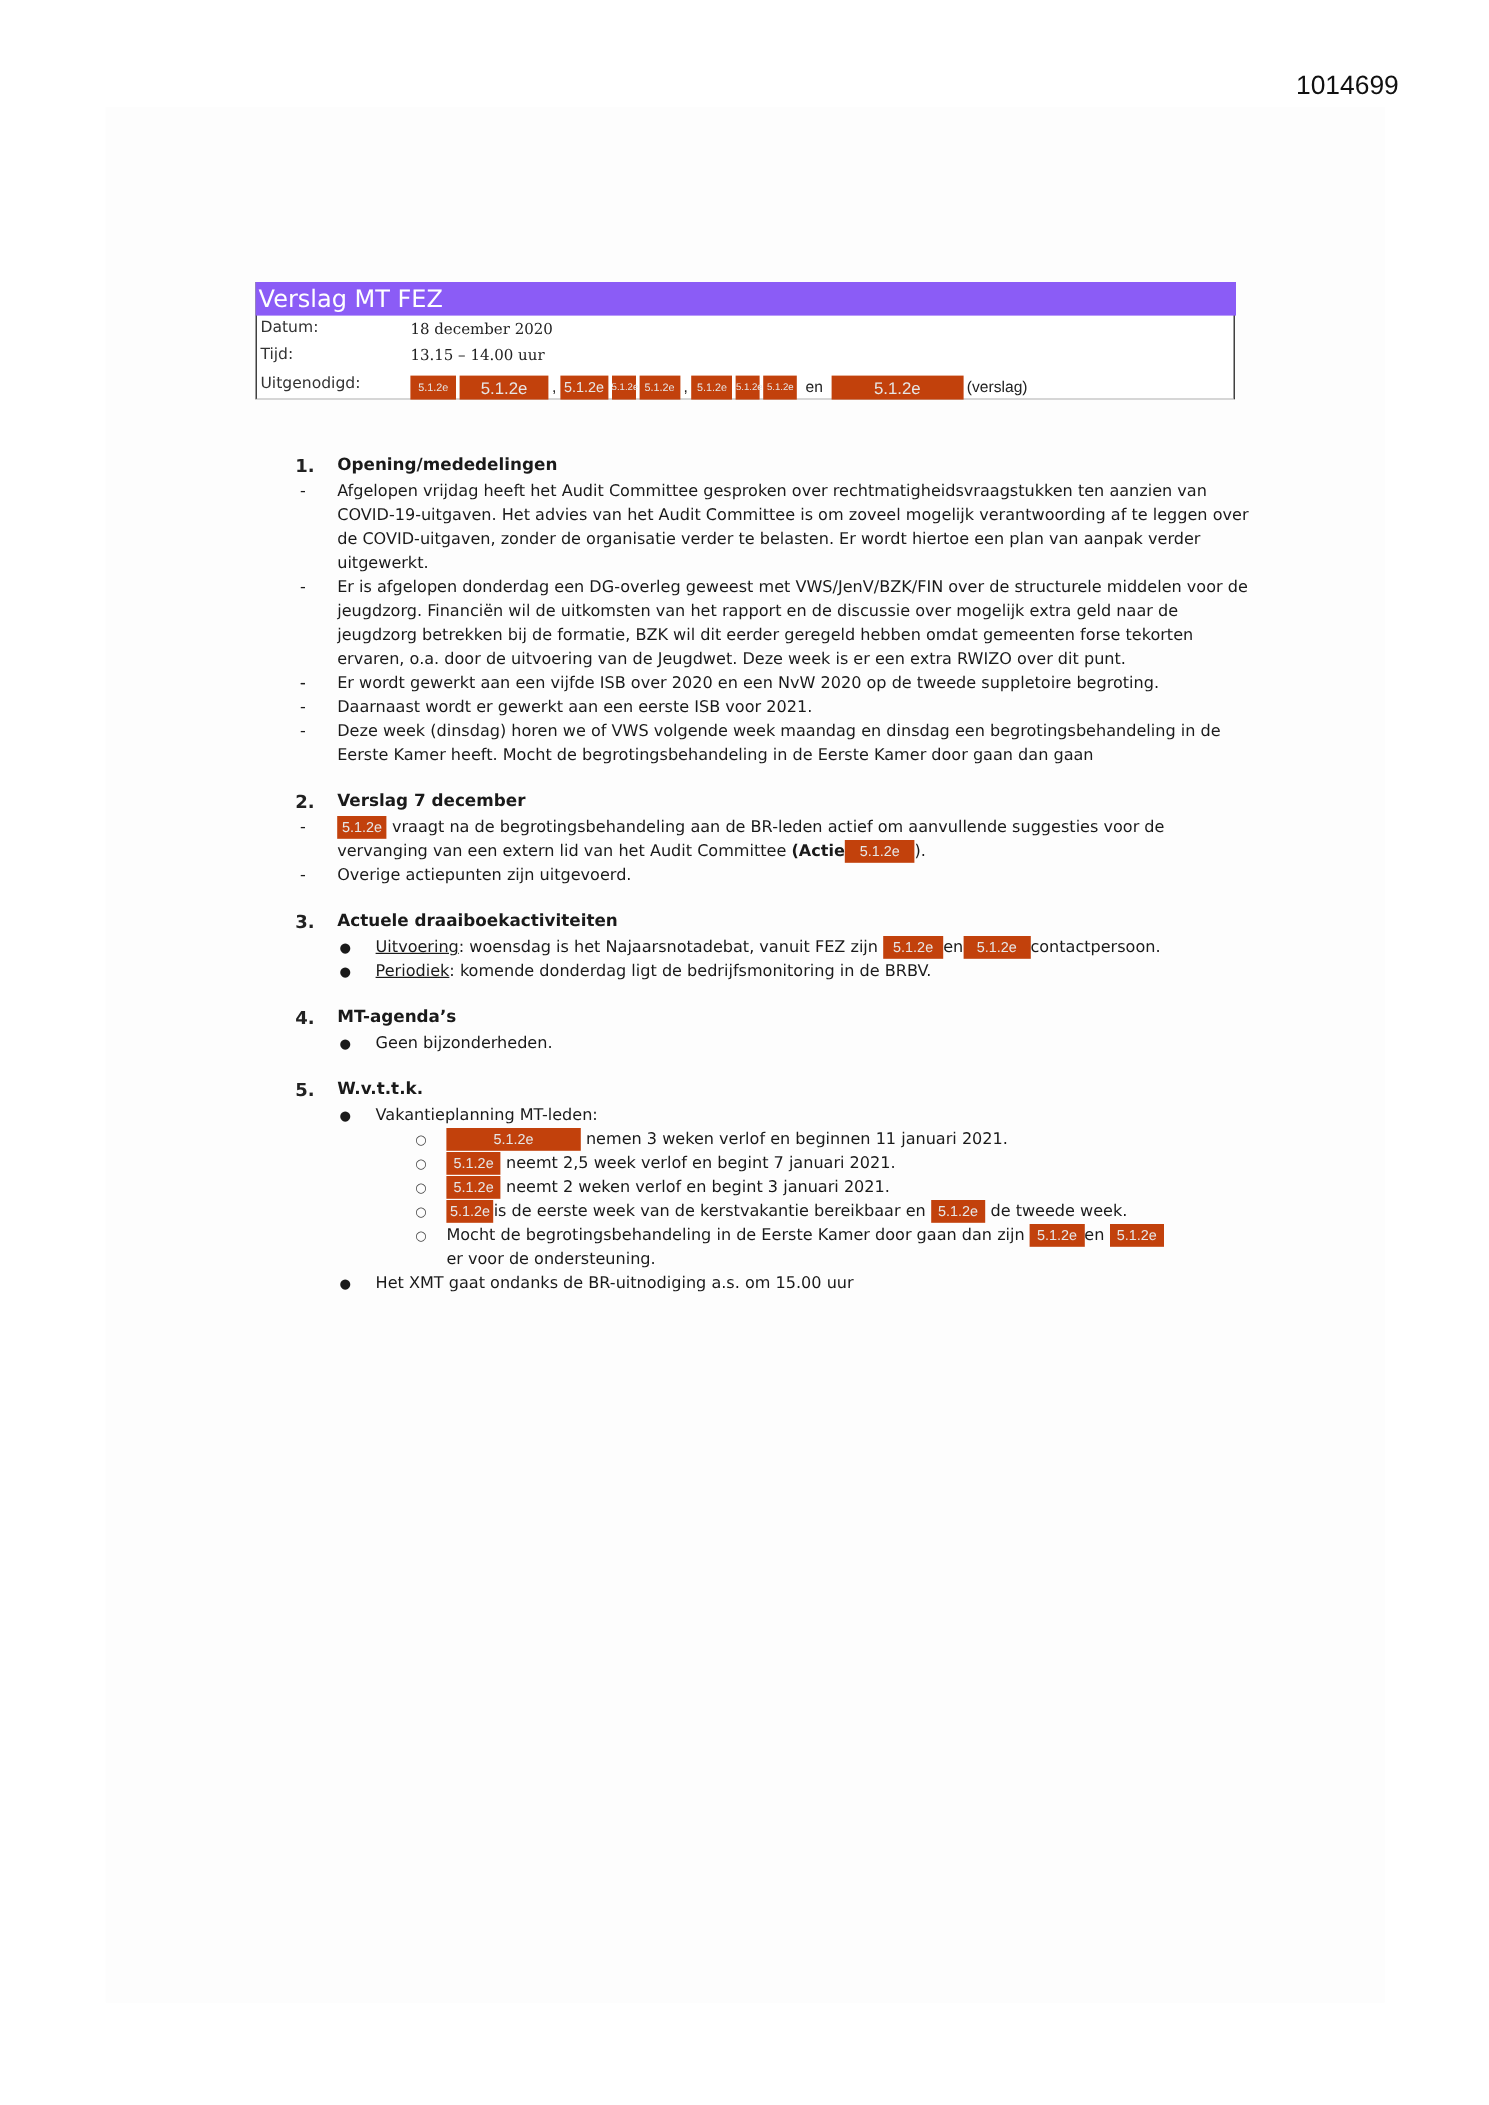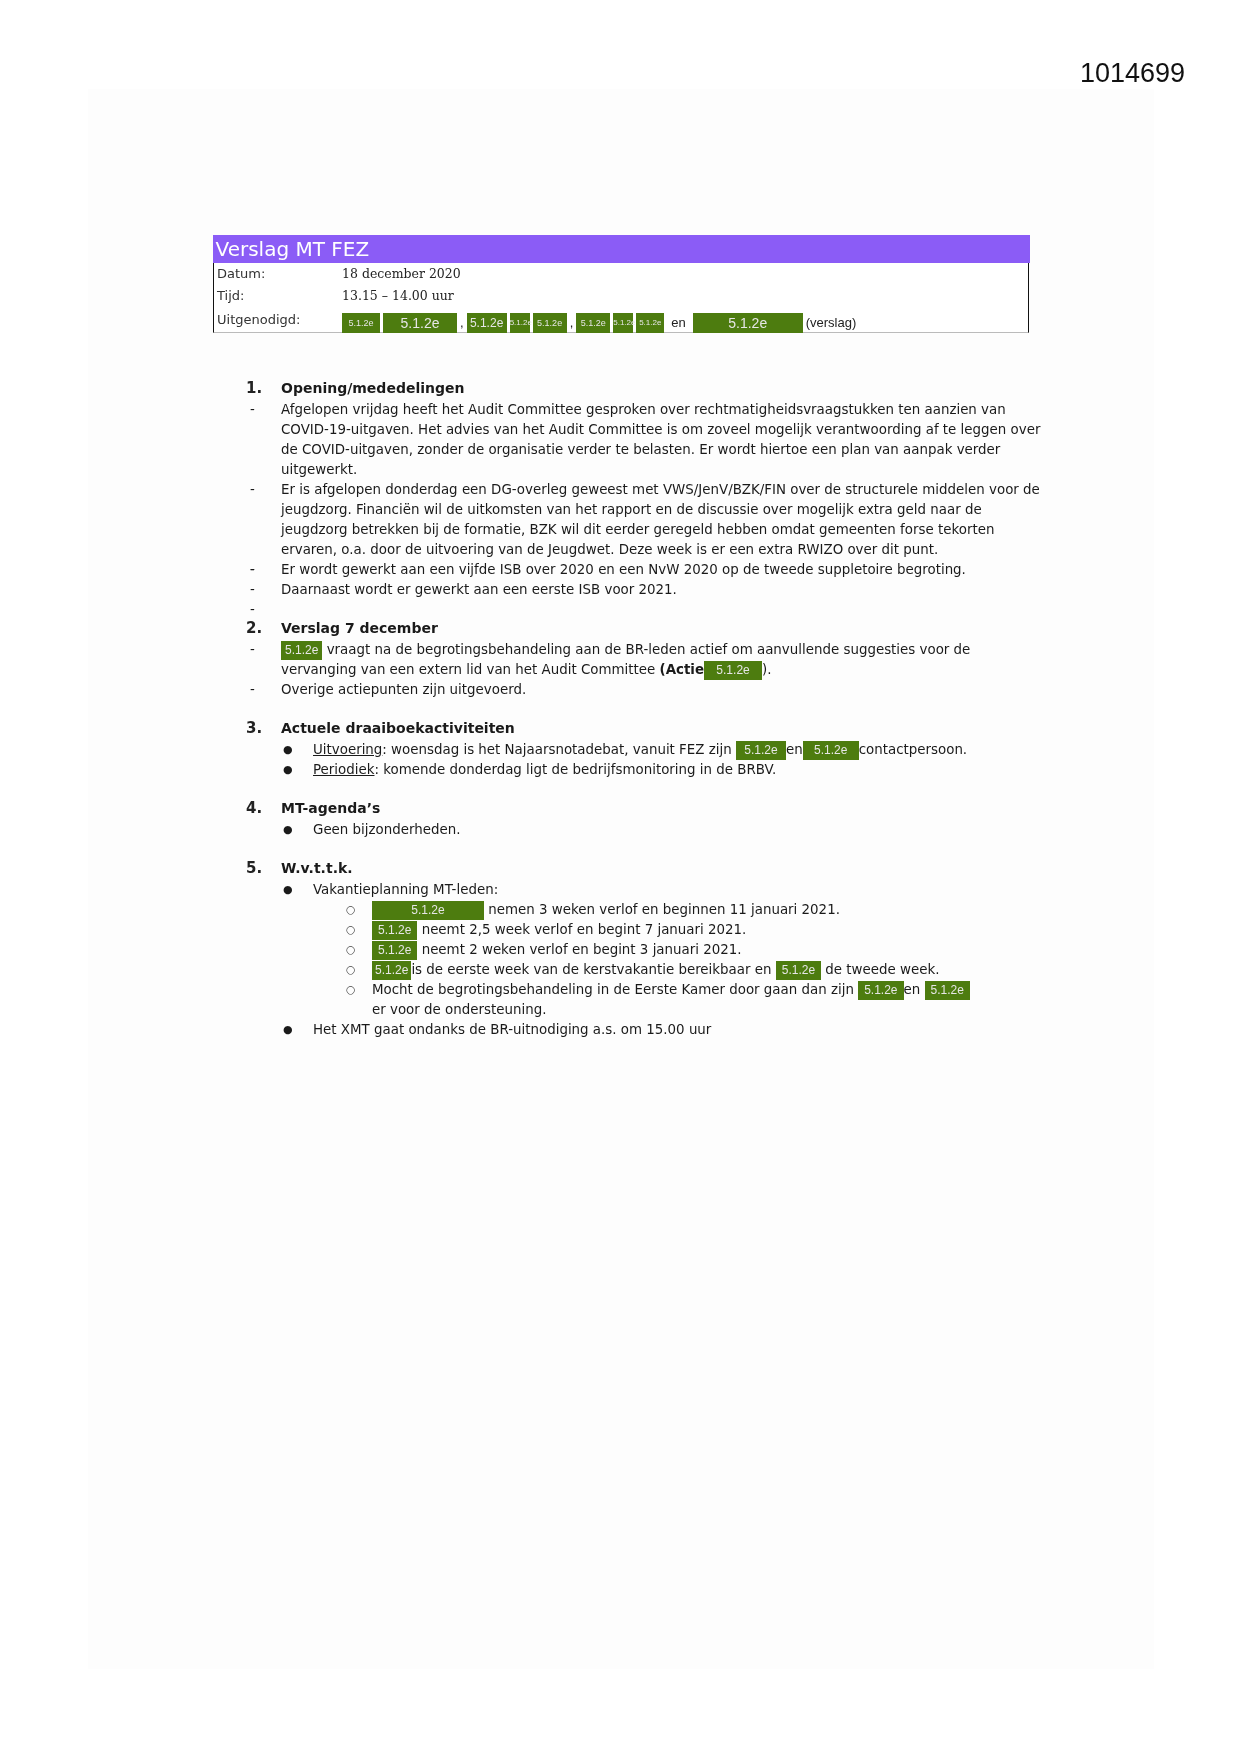--- a/index.html
+++ b/index.html
@@ -6,39 +6,39 @@
   body {
     width: 1241px; height: 1754px; background: #ffffff; position: relative; overflow: hidden;
     font-family: "DejaVu Sans", sans-serif; color: #111;
   }
   .page-panel {
     position: absolute; left: 88px; top: 89px; width: 1066px; height: 1580px;
     background: #fdfdfd;
   }
   .doc-number {
     position: absolute; left: 1080px; top: 58px;
-    font-family: "Liberation Sans", sans-serif; font-size: 27px; color: #111;
+    font-family: "Liberation Sans", sans-serif; font-size: 22px; color: #111;
   }
   .header-box {
     position: absolute; left: 213px; top: 235px; width: 816px; height: 98px;
     border-left: 1.5px solid #111; border-right: 1.5px solid #111; border-bottom: 1.5px solid #bbb;
     box-sizing: border-box; background: #fff;
   }
   .header-title {
     background: #8b5cf6; color: #fff; height: 28px; line-height: 28px;
     font-size: 20px; padding-left: 3px; margin-left: -1.5px; margin-right: -1.5px;
   }
   .meta-row {
     position: relative; height: 22px; line-height: 22px; font-size: 13px; color: #333;
     font-family: "DejaVu Sans", sans-serif;
   }
   .meta-label { position: absolute; left: 3px; }
   .meta-value { position: absolute; left: 128px; font-family: "DejaVu Serif", serif; font-size: 12.5px; color: #222; display: flex; align-items: center; gap: 3px; white-space: nowrap; }
   .redact {
-    display: inline-block; background: #4d7c0f; color: #e6e6e6;
+    display: inline-block; background: #c2410c; color: #e6e6e6;
     font-family: "Liberation Sans", sans-serif; text-align: center;
     height: 20px; line-height: 20px; vertical-align: middle; box-sizing: border-box;
   }
   .r-xs { font-size: 8px; width: 20px; }
   .r-s  { font-size: 9px; width: 38px; }
   .r-l  { font-size: 14px; width: 74px; }
   .r-xl { font-size: 14px; width: 110px; }
   .plain { font-family: "Liberation Sans", sans-serif; font-size: 13px; color: #222; }
 
   .body { position: absolute; left: 246px; top: 378px; width: 800px; font-size: 13.4px; line-height: 20px; color: #1a1a1a; }
@@ -98,21 +98,21 @@
   <div class="section">
     <div class="sec-head">
       <span class="sec-num">1.</span>
       <span class="sec-title">Opening/mededelingen</span>
     </div>
     <div class="dash-item"><span class="dash">-</span><span>Afgelopen vrijdag heeft het Audit Committee gesproken over rechtmatigheidsvraagstukken ten aanzien van COVID-19-uitgaven. Het advies van het Audit Committee is om zoveel mogelijk verantwoording af te leggen over de COVID-uitgaven, zonder de organisatie verder te belasten. Er wordt hiertoe een plan van aanpak verder uitgewerkt.</span></div>
     <div class="dash-item"><span class="dash">-</span><span>Er is afgelopen donderdag een DG-overleg geweest met VWS/JenV/BZK/FIN over de structurele middelen voor de jeugdzorg. Financiën wil de uitkomsten van het rapport en de discussie over mogelijk extra geld naar de jeugdzorg betrekken bij de formatie, BZK wil dit eerder geregeld hebben omdat gemeenten forse tekorten ervaren, o.a. door de uitvoering van de Jeugdwet. Deze week is er een extra RWIZO over dit punt.</span></div>
     <div class="dash-item"><span class="dash">-</span></div>
     <div class="dash-item"><span class="dash">-</span><span>Er wordt gewerkt aan een vijfde ISB over 2020 en een NvW 2020 op de tweede suppletoire begroting.</span></div>
     <div class="dash-item"><span class="dash">-</span><span>Daarnaast wordt er gewerkt aan een eerste ISB voor 2021.</span></div>
-    <div class="dash-item"><span class="dash">-</span>
+    <div class="dash-item"><span class="dash">-</span><span>Deze week (dinsdag) horen we of VWS volgende week maandag en dinsdag een begrotingsbehandeling in de Eerste Kamer heeft. Mocht de begrotingsbehandeling in de Eerste Kamer door gaan dan gaan</span>
     </div>
   </div>
 
   <div class="section">
     <div class="sec-head">
       <span class="sec-num">2.</span>
       <span class="sec-title">Verslag 7 december</span>
     </div>
     <div class="dash-item"><span class="dash">-</span>
       <span class="redact inline-r" style="padding:0 4px;">5.1.2e</span>

